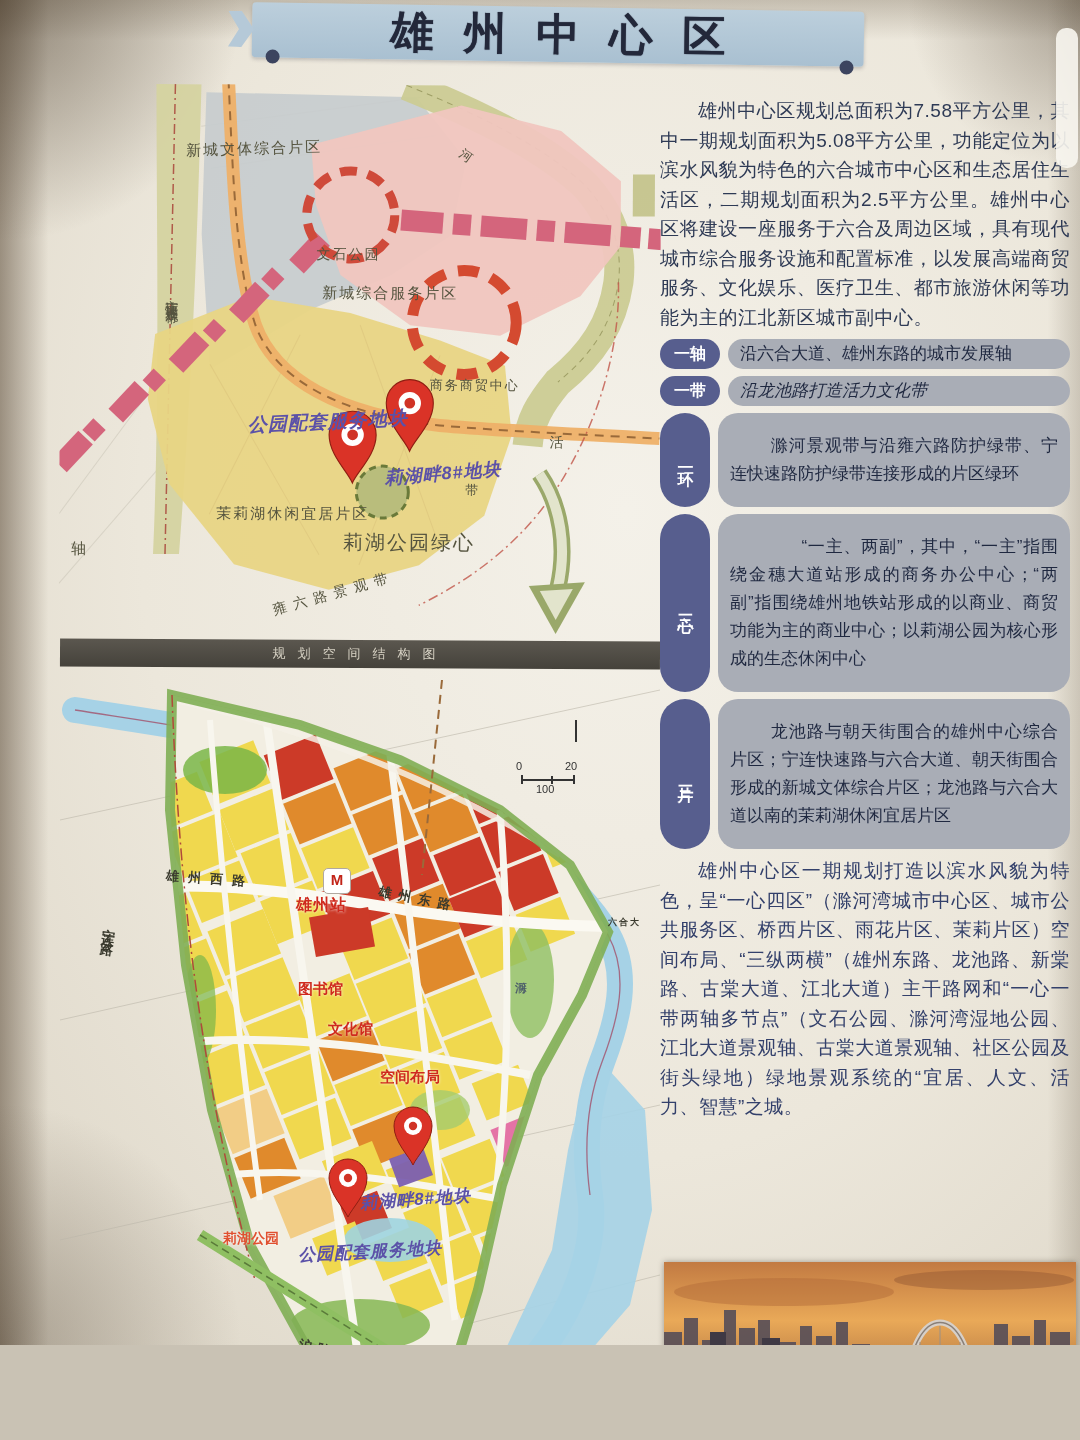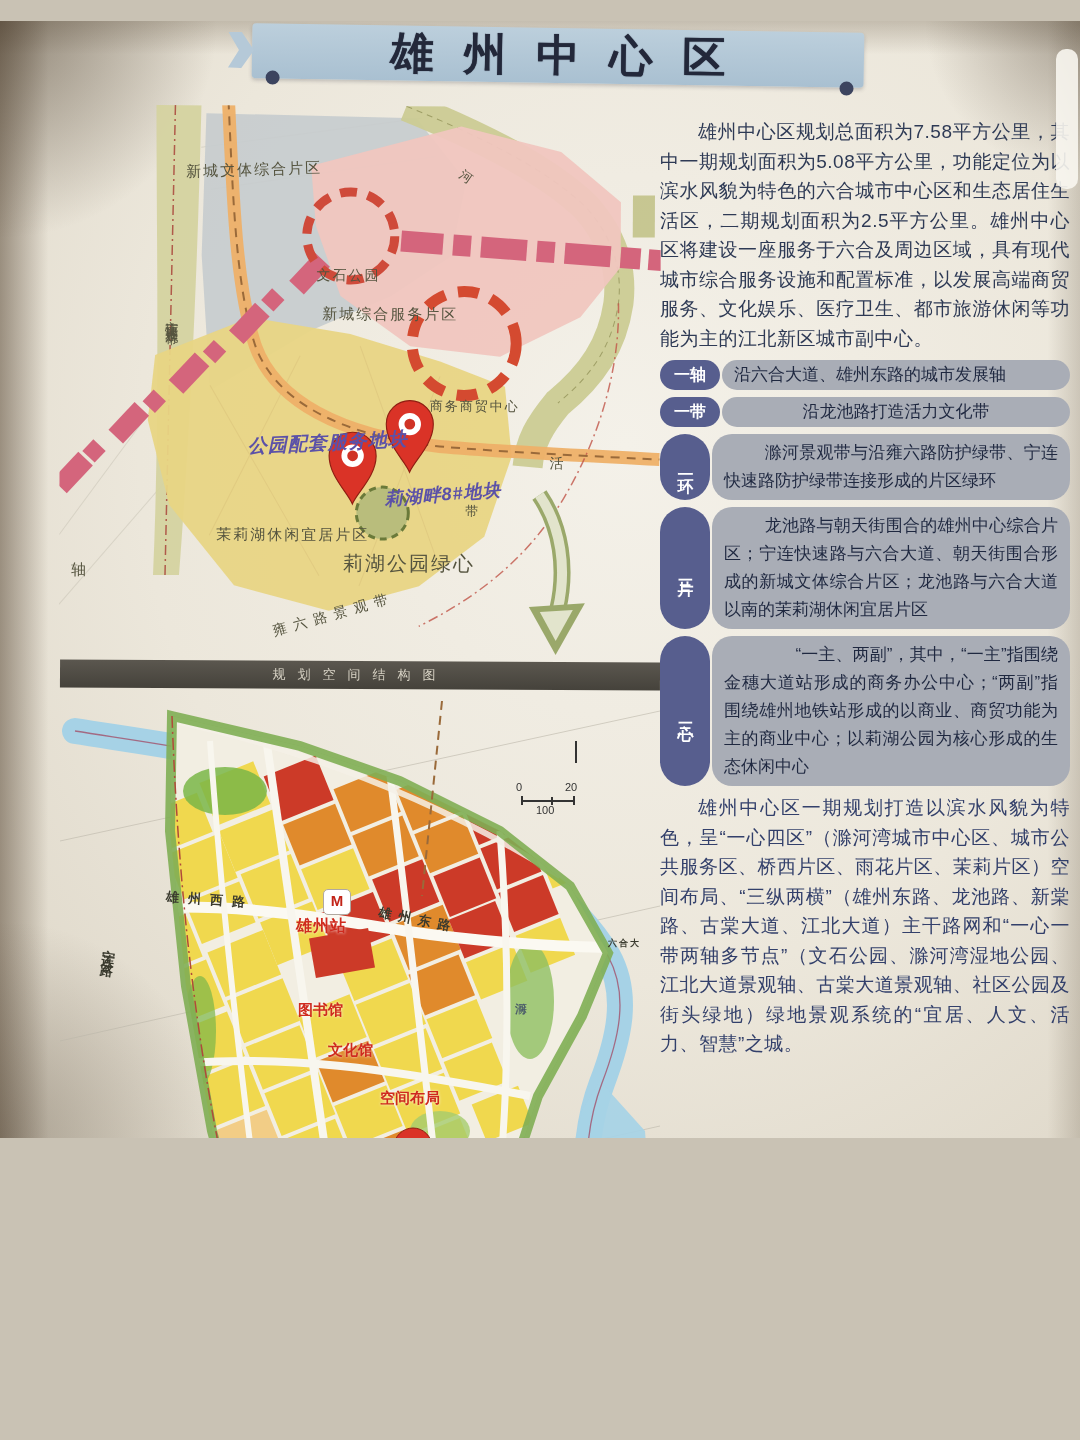--- a/index.html
+++ b/index.html
@@ -2,30 +2,29 @@
 <html><head>
 <meta charset="utf-8">
 <style>
   html,body{margin:0;padding:0;}
   body{
     width:1080px;height:1440px;overflow:hidden;
     font-family:"Liberation Sans",sans-serif;
     background:#c9c2b4;
   }
   .page{
-    position:relative;width:1080px;height:1117px;overflow:hidden;
+    position:relative;width:1080px;height:1345px;overflow:hidden;
     background:
       radial-gradient(circle at 0% 0%, rgba(70,56,40,.55), rgba(0,0,0,0) 14%),
       radial-gradient(circle at 100% 0%, rgba(70,56,40,.40), rgba(0,0,0,0) 10%),
       radial-gradient(circle at 0% 100%, rgba(70,56,40,.35), rgba(0,0,0,0) 14%),
       linear-gradient(90deg, rgba(92,76,58,.55), rgba(92,76,58,0) 4.5%),
       linear-gradient(270deg, rgba(120,108,90,.28), rgba(0,0,0,0) 3%),
       linear-gradient(180deg, rgba(104,90,70,.30), rgba(0,0,0,0) 3%),
       radial-gradient(ellipse at 58% 38%, #f4f1e9 0%, #ece7db 55%, #dcd5c6 100%);
-    margin-top: 21px;
   }
   
   .banner{
     position:absolute;left:252px;top:7px;width:612px;height:55px;
     background:linear-gradient(180deg,#bccfdc,#a9c0d1);
     border-radius:4px;transform:rotate(0.9deg);
     display:flex;align-items:center;justify-content:center;
     box-shadow:0 2px 4px rgba(60,60,70,.25);
   }
   .banner-chevron{
@@ -40,35 +39,35 @@
     margin:0;font-family:"DejaVu Serif",serif;font-weight:700;
     font-size:43px;color:#23283a;letter-spacing:30px;margin-right:-30px;
     text-shadow:0 0 1px #2a2f40;
   }
   
   .right-col{position:absolute;left:660px;top:96px;width:410px;}
   .para{
     font-size:19px;line-height:29.5px;color:#2e3a55;text-align:justify;
     text-indent:2em;margin:0 0 7px 0;letter-spacing:.5px;
   }
-  .pill-row{display:flex;gap:2px;margin:0 0 7px 0;align-items:stretch;}
+  .pill-row{display:flex;gap:8px;margin:0 0 7px 0;align-items:stretch;}
   .pill-label{
     flex:0 0 60px;background:#575e8e;color:#fff;border-radius:16px;
     font-size:16px;font-weight:700;display:flex;align-items:center;justify-content:center;
   }
   .pill-label.tall{
     flex:0 0 50px;border-radius:26px;
     writing-mode:vertical-rl;text-orientation:upright;letter-spacing:2px;
   }
   .pill-text{
     flex:1;background:#a9adb6;border-radius:16px;color:#1f2840;
     font-size:17px;line-height:28px;padding:1px 12px;text-align:justify;
   }
-  .pill-text.center{text-align:center;}
-  .pill-block .pill-text{border-radius:20px;padding:5px 12px;}
+  .pill-text.center{font-style:italic;}
+  .pill-block .pill-text{border-radius:20px;padding:19px 12px;}
   .indent-2{text-indent:2.4em;}
   .indent-4{text-indent:4.2em;}
   
   .map1{position:absolute;left:60px;top:85px;width:600px;height:555px;transform:rotate(.3deg);}
   .map2{position:absolute;left:60px;top:680px;width:600px;height:732px;}
   .map1 svg,.map2 svg{position:absolute;left:0;top:0;}
   .caption-bar{
     position:absolute;left:60px;width:600px;height:28px;
     background:linear-gradient(180deg,#5b574f,#45423b);
     color:#d8d3c5;font-size:13px;display:flex;align-items:center;justify-content:center;
@@ -395,26 +394,26 @@
     </div>
     <div class="pill-row">
       <div class="pill-label">一带</div>
       <div class="pill-text center">沿龙池路打造活力文化带</div>
     </div>
     <div class="pill-row pill-block">
       <div class="pill-label tall">一环</div>
       <div class="pill-text indent-2">滁河景观带与沿雍六路防护绿带、宁连快速路防护绿带连接形成的片区绿环</div>
     </div>
     <div class="pill-row pill-block">
+      <div class="pill-label tall">三心</div>
+      <div class="pill-text indent-4">“一主、两副”，其中，“一主”指围绕金穗大道站形成的商务办公中心；“两副”指围绕雄州地铁站形成的以商业、商贸功能为主的商业中心；以莉湖公园为核心形成的生态休闲中心</div>
+    </div>
+    <div class="pill-row pill-block">
       <div class="pill-label tall">三片</div>
       <div class="pill-text indent-2">龙池路与朝天街围合的雄州中心综合片区；宁连快速路与六合大道、朝天街围合形成的新城文体综合片区；龙池路与六合大道以南的茉莉湖休闲宜居片区</div>
-    </div>
-    <div class="pill-row pill-block">
-      <div class="pill-label tall">三心</div>
-      <div class="pill-text indent-4">“一主、两副”，其中，“一主”指围绕金穗大道站形成的商务办公中心；“两副”指围绕雄州地铁站形成的以商业、商贸功能为主的商业中心；以莉湖公园为核心形成的生态休闲中心</div>
     </div>
 
     <p class="para" style="color:#33406b">雄州中心区一期规划打造以滨水风貌为特色，呈“一心四区”（滁河湾城市中心区、城市公共服务区、桥西片区、雨花片区、茉莉片区）空间布局、“三纵两横”（雄州东路、龙池路、新棠路、古棠大道、江北大道）主干路网和“一心一带两轴多节点”（文石公园、滁河湾湿地公园、江北大道景观轴、古棠大道景观轴、社区公园及街头绿地）绿地景观系统的“宜居、人文、活力、智慧”之城。</p>
   </div>
 
   <div class="photo">
     <svg width="412" height="176" viewBox="0 0 412 176">
       <defs>
         <linearGradient id="sky" x1="0" y1="0" x2="0" y2="1">
           <stop offset="0" stop-color="#c27a42"></stop>

